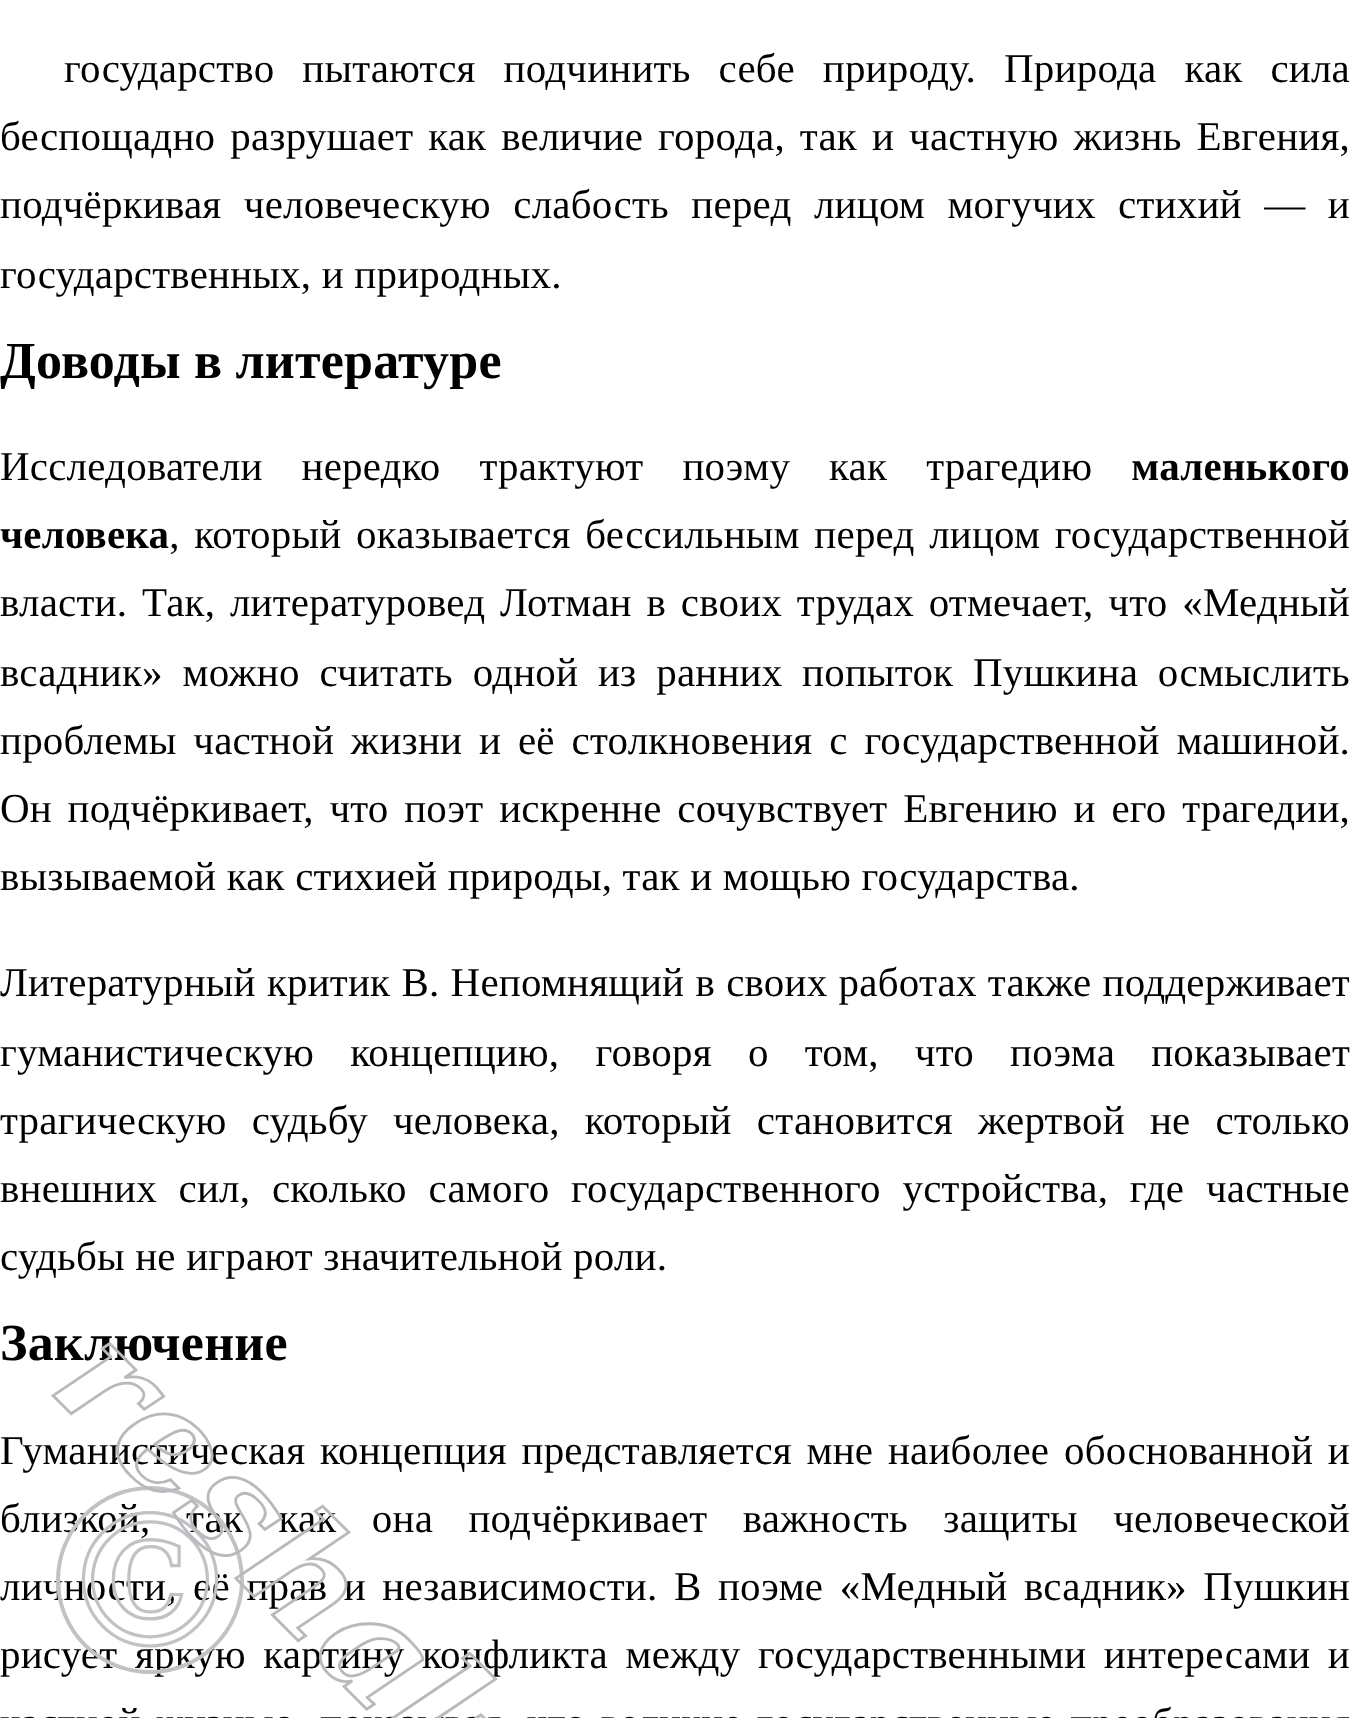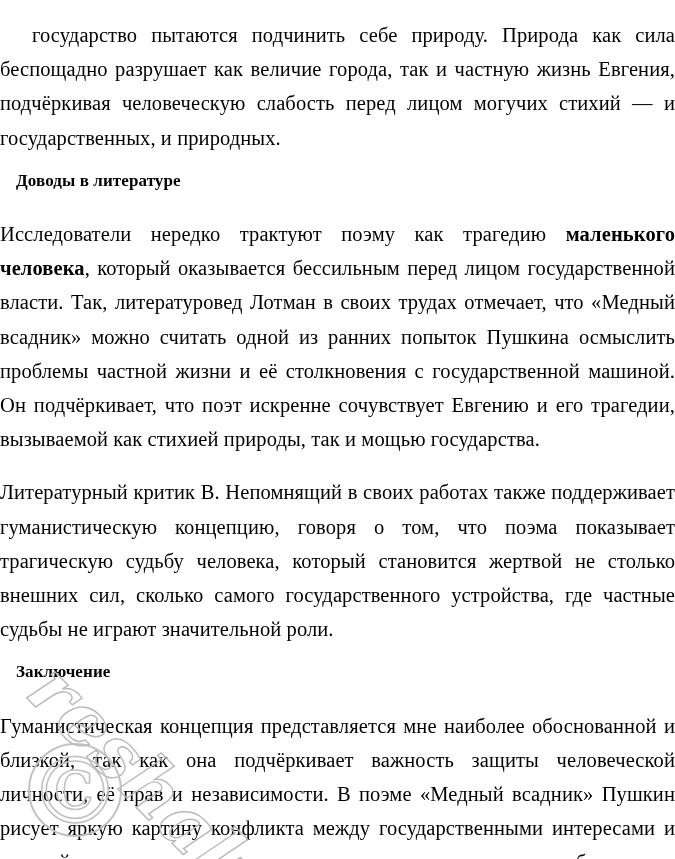--- a/index.html
+++ b/index.html
@@ -96,23 +96,23 @@
   p.para::after {
     content: "";
     display: inline-block;
     width: 100%;
   }
   p.para.nostretch::after {
     display: none;
   }
 
   h2.heading {
-    margin: 16px;
+    margin: 0;
     padding: 0;
-    font-size: 17px;
+    font-size: 26px;
     line-height: 34.2px;
     font-weight: 700;
     text-align: left;
     letter-spacing: 0.1px;
   }
 
   h2.heading.gap-before {
     margin-top: 9px;
   }
 

